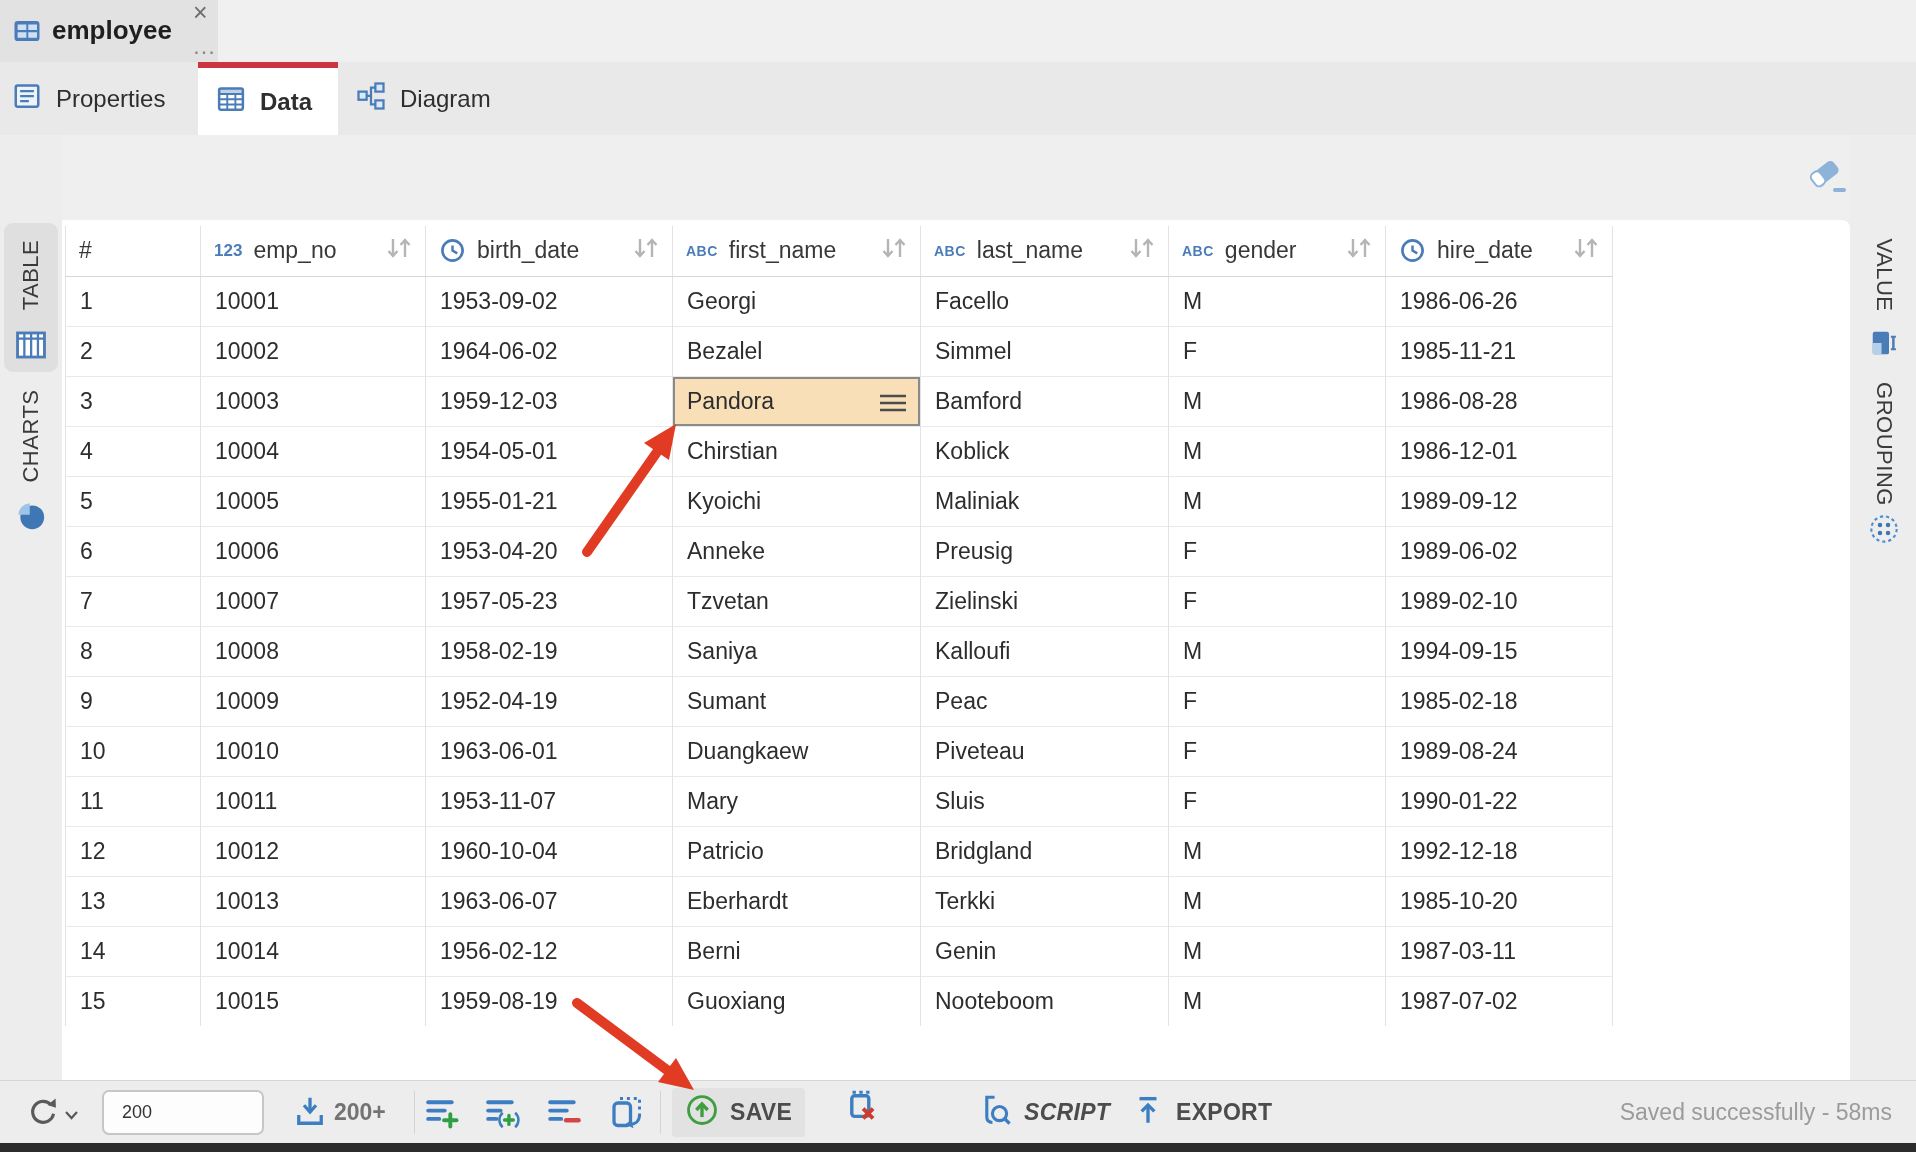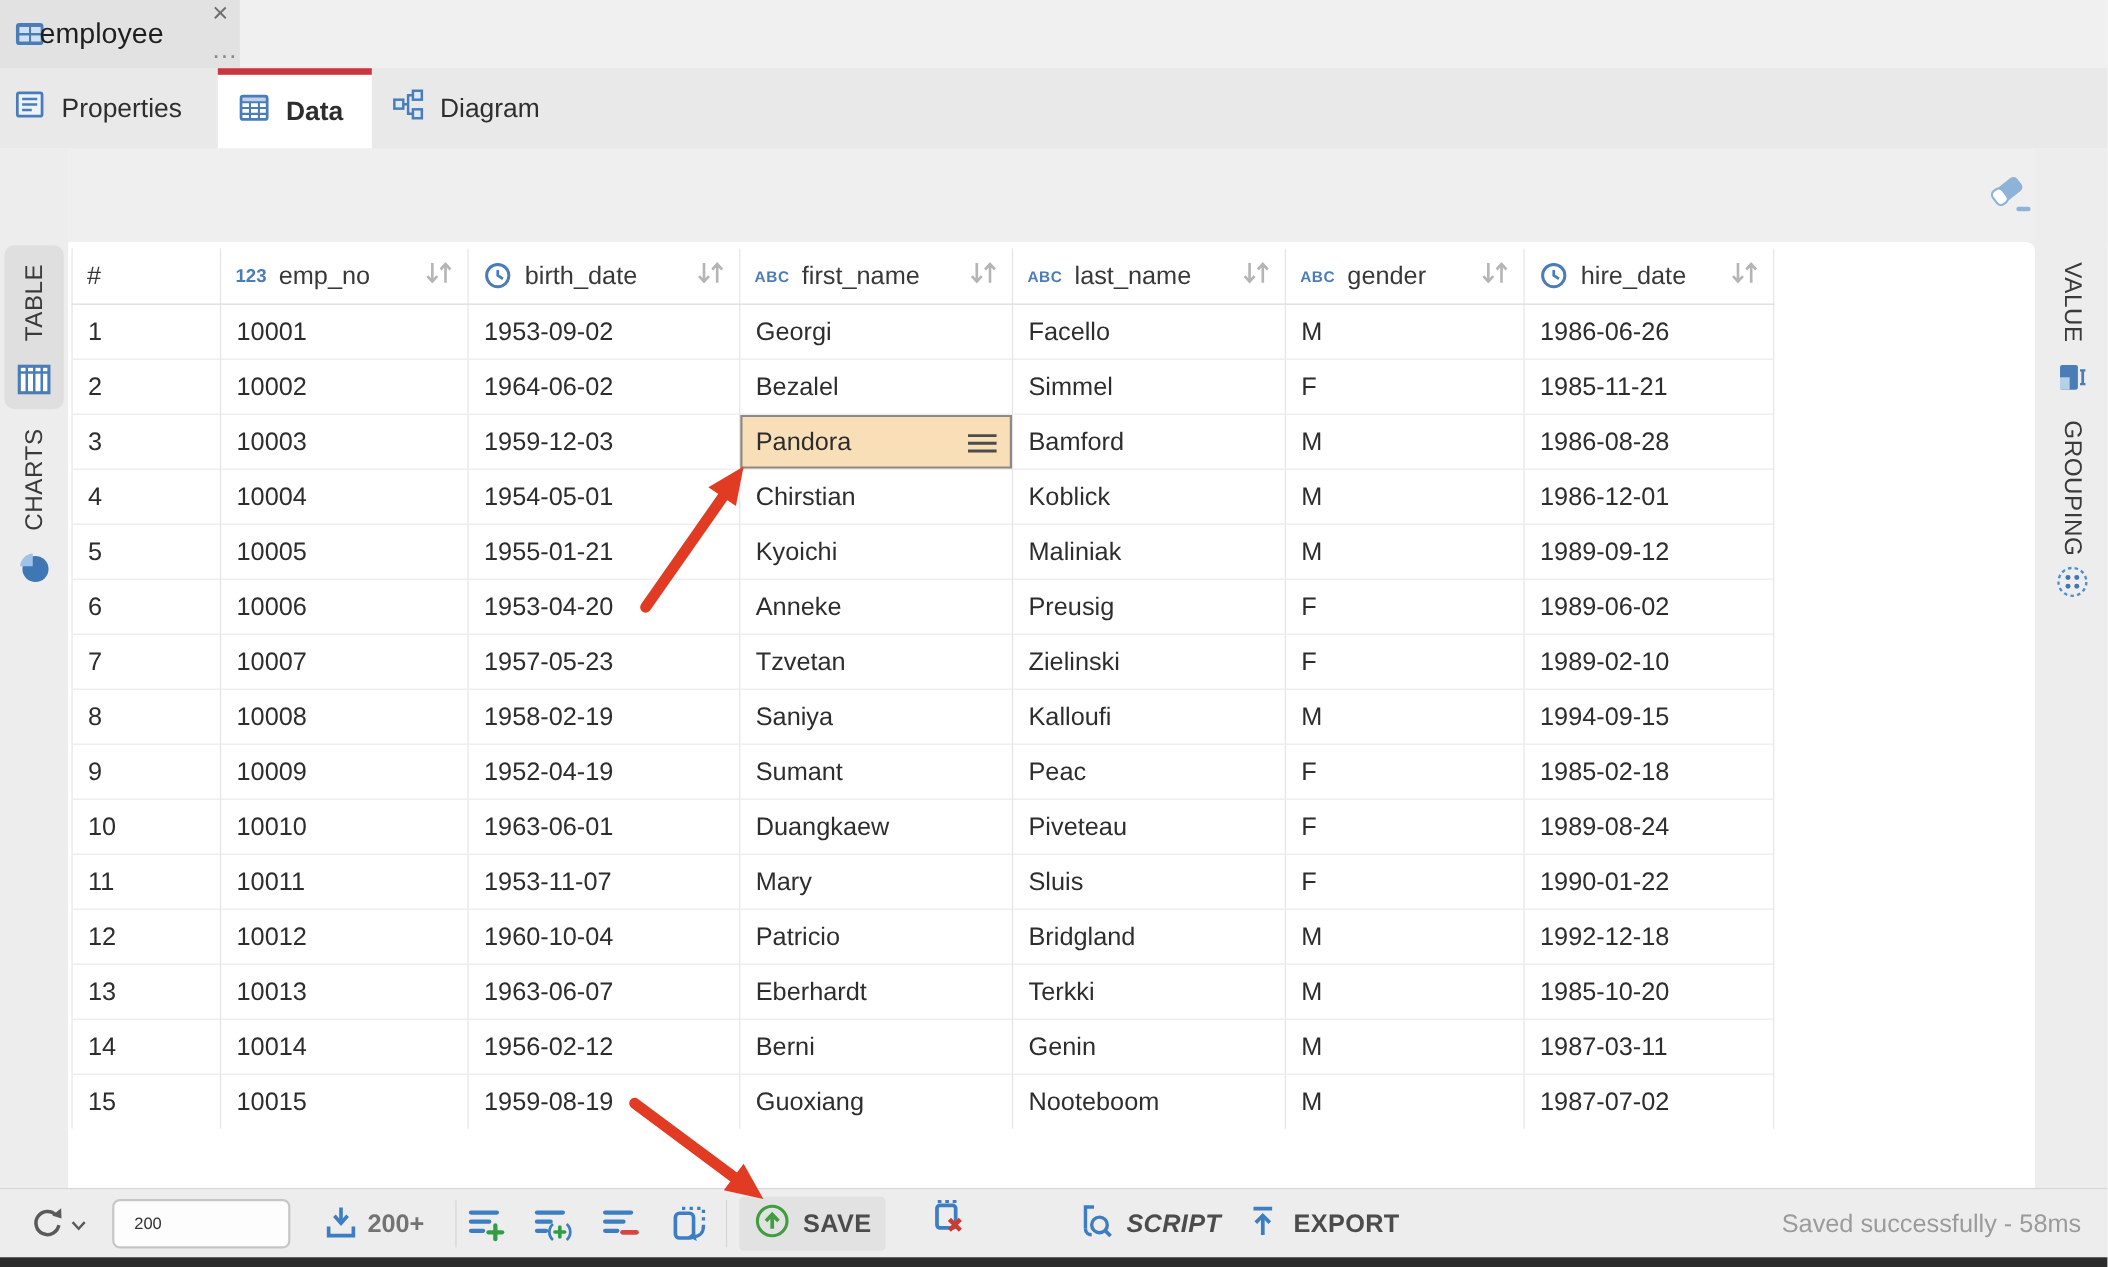--- a/index.html
+++ b/index.html
@@ -8,21 +8,21 @@
     position: relative;
     font-family: "Liberation Sans", sans-serif;
     background: #ededed;
     overflow: hidden;
     color: #2d2d2d;
   }
   
   .strip1 { position:absolute; left:0; top:0; width:100%; height:62px; background:#f0f0f0; }
   .emp-tab { position:absolute; left:0; top:0; width:218px; height:62px; background:#e2e2e2; cursor:default; }
   .emp-icon { position:absolute; left:12px; top:16px; }
-  .emp-title { position:absolute; left:36px; top:15px; font-size:26px; font-weight:normal; color:#1f1f1f; }
+  .emp-title { position:absolute; left:52px; top:15px; font-size:26px; font-weight:bold; color:#1f1f1f; }
   .emp-close { position:absolute; left:193px; top:1px; font-size:25px; color:#6f6f6f; line-height:22px; }
   .emp-more { position:absolute; left:192px; top:32px; font-size:24px; color:#8a8a8a; letter-spacing:1px; }
   
   .strip2 { position:absolute; left:0; top:62px; width:100%; height:73px; background:#e9e9e9; }
   .vtab { position:absolute; top:0; height:73px; display:flex; align-items:center; gap:14px; font-size:24px; color:#2e2e2e; cursor:default; }
   .vtab.properties { left:0; width:196px; padding-left:12px; }
   .vtab.data { left:198px; width:140px; padding-left:18px; background:#fff; border-top:6px solid #cb3540; font-weight:bold; }
   .vtab.diagram { left:340px; width:188px; padding-left:16px; }
   
   .filterbar { position:absolute; left:0; top:135px; width:100%; height:85px; background:#efefef; }
@@ -47,21 +47,21 @@
   .sort { margin-left:auto; flex:none; }
   .type-badge { color:#4a7cb8; font-weight:bold; font-size:17px; flex:none; }
   .type-badge.abc { font-size:14px; letter-spacing:0.5px; }
   table.grid td { height:50px; padding:0 8px 0 14px; font-size:23px; color:#2d2d2d; border-top:1px solid #e9e9e9; border-right:1px solid #e3e3e3; border-left:1px solid #e3e3e3; white-space:nowrap; overflow:hidden; }
   table.grid td.sel { background:#f8dfb8; box-shadow:inset 0 0 0 2px #8a8a8a; position:relative; }
   .cell-menu { position:absolute; right:12px; top:15px; }
   
   .toolbar { position:absolute; left:0; top:1080px; width:100%; height:63px; background:#ededed; border-top:1px solid #d6d6d6; }
   .tb-abs { position:absolute; }
   .tb-sep { position:absolute; top:10px; width:1px; height:43px; background:#d4d4d4; }
-  .fetch-input { position:absolute; left:102px; top:9px; width:162px; height:45px; background:#fdfdfd; border:2px solid #c6c6c6; border-radius:7px; font-family:"Liberation Sans",sans-serif; font-size:15px; color:#333; padding:0 0 0 18px; outline:none; }
+  .fetch-input { position:absolute; left:102px; top:9px; width:162px; height:45px; background:#fdfdfd; border:2px solid #c6c6c6; border-radius:7px; font-family:"Liberation Sans",sans-serif; font-size:18px; color:#333; padding:0 0 0 18px; outline:none; }
   .tb-btn { position:absolute; top:7px; height:49px; display:flex; align-items:center; gap:11px; padding:0 13px; font-size:23px; font-weight:bold; color:#4c4c4c; letter-spacing:0.3px; cursor:pointer; border-radius:4px; }
   .tb-btn.pressed { background:#e2e2e2; }
   .tb-label200 { position:absolute; left:334px; top:0; line-height:62px; font-size:23px; font-weight:bold; color:#737373; }
   .statusmsg { position:absolute; right:24px; top:0; line-height:62px; font-size:23px; color:#9b9b9b; }
   .bottom-strip { position:absolute; left:0; top:1143px; width:100%; height:9px; background:#2c2c2c; }
   
   .arrows { position:absolute; left:0; top:0; z-index:60; pointer-events:none; }
   .toolicon { cursor:pointer; }
 </style>
 </head>

